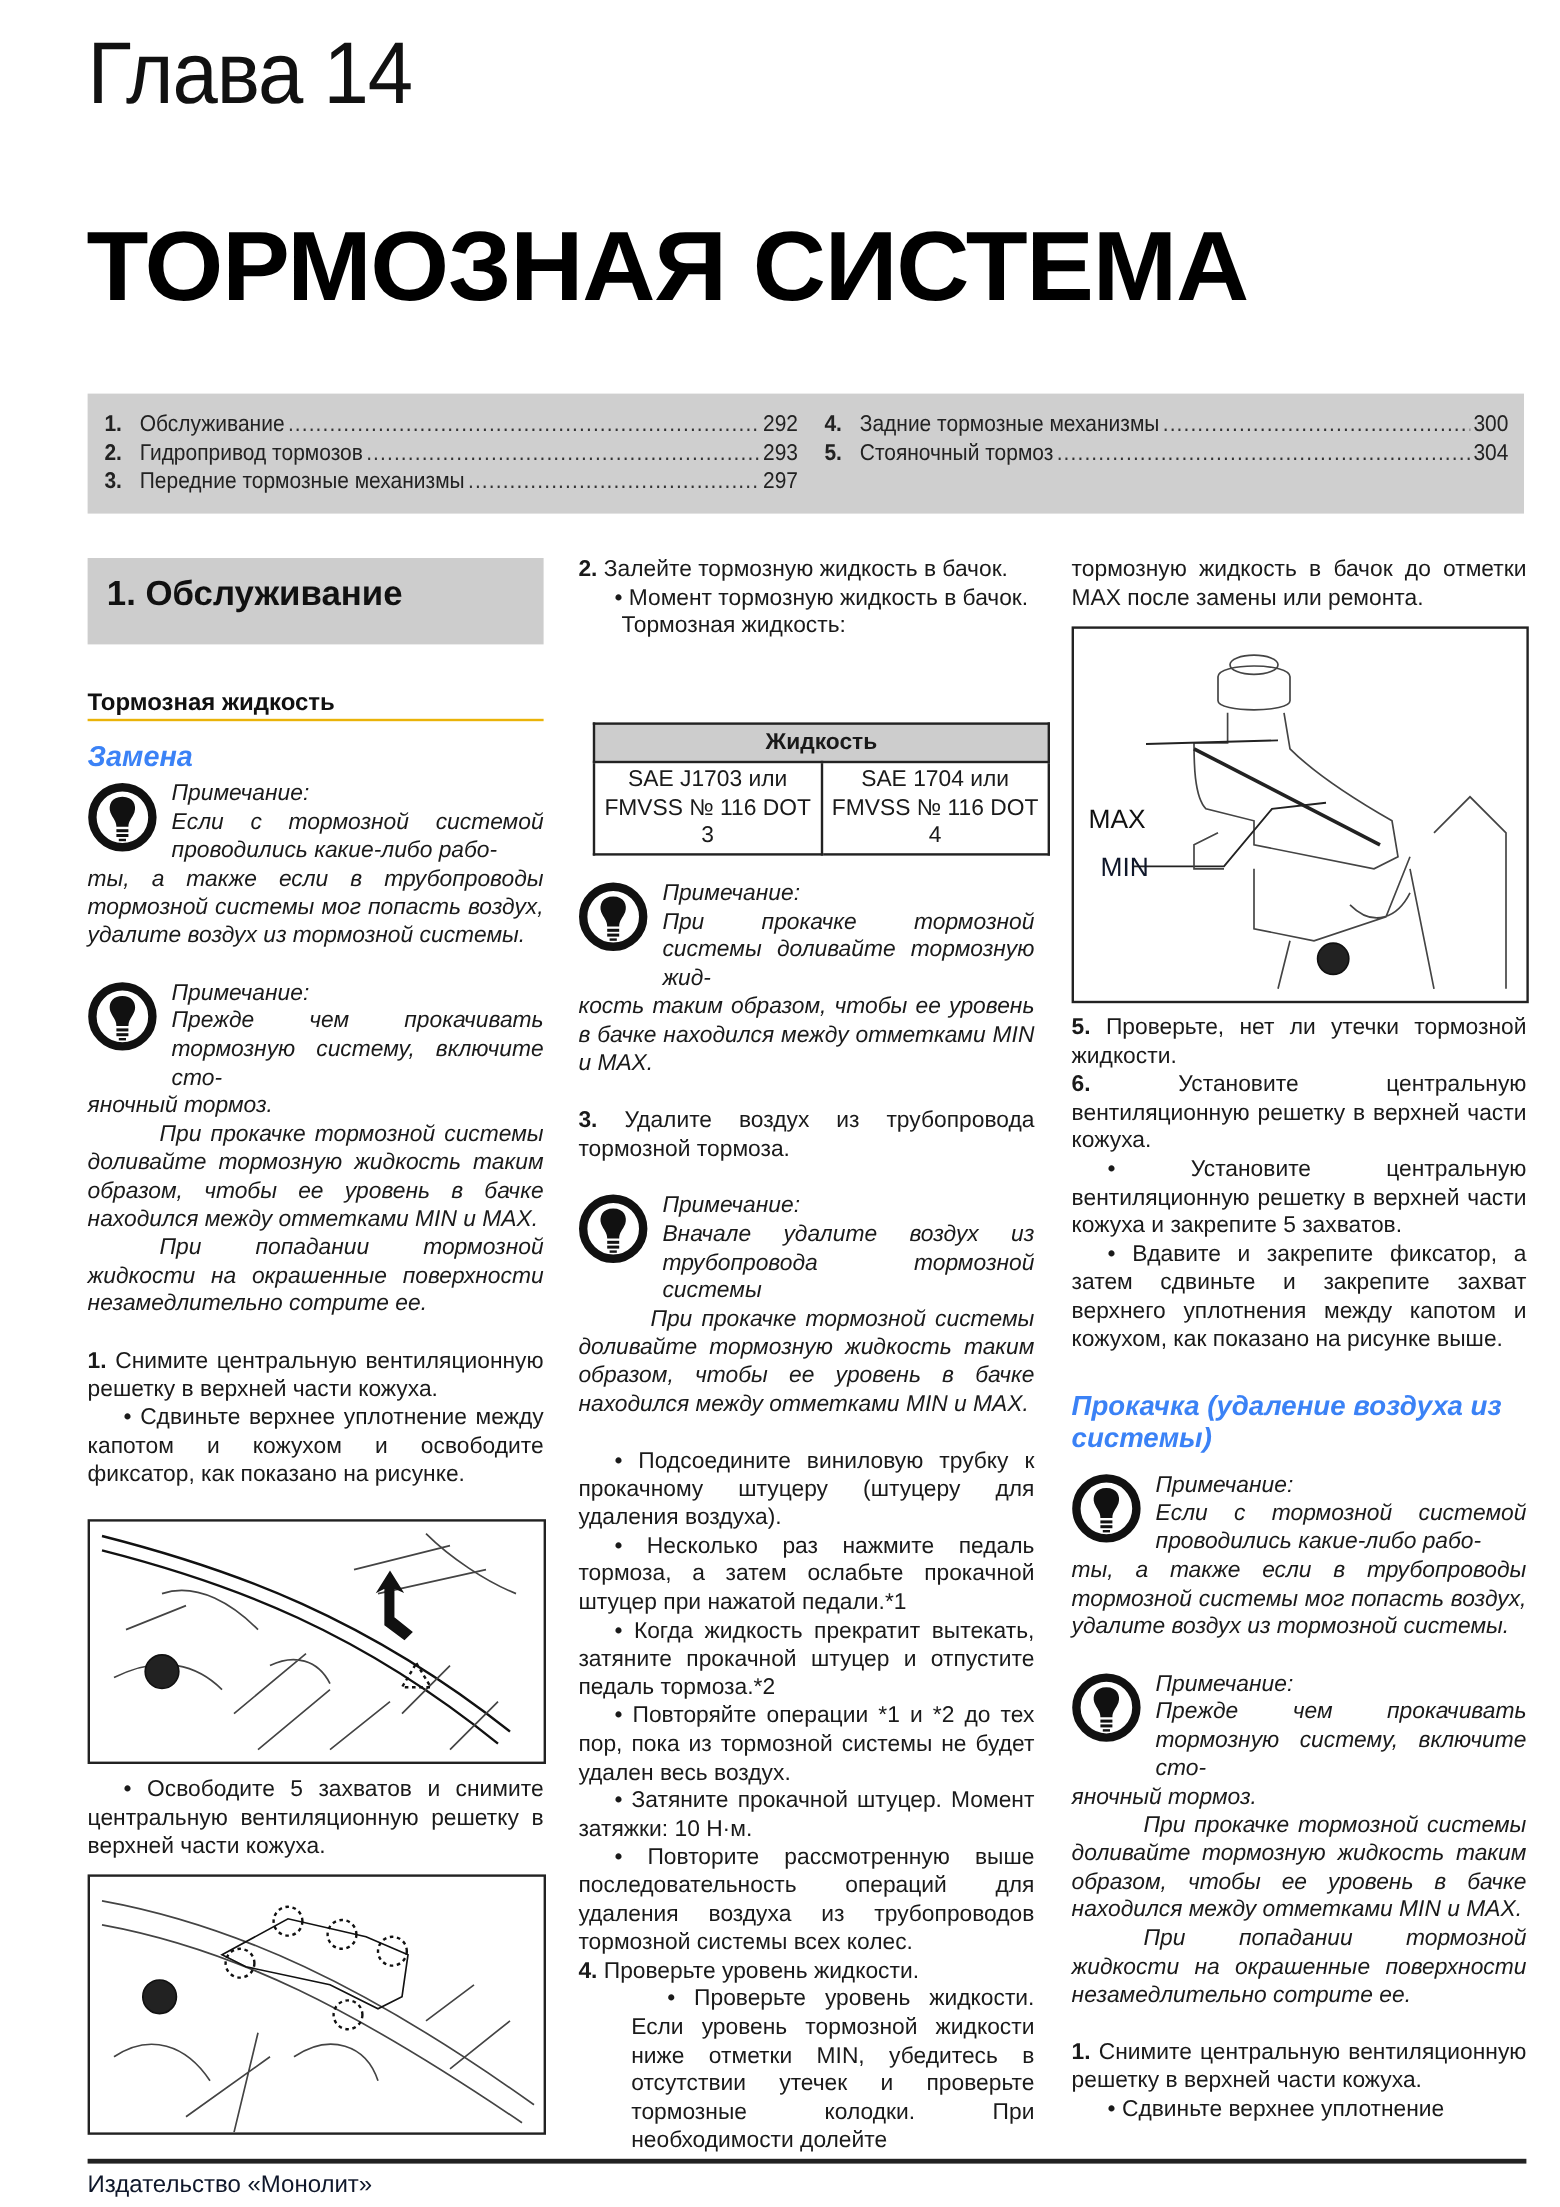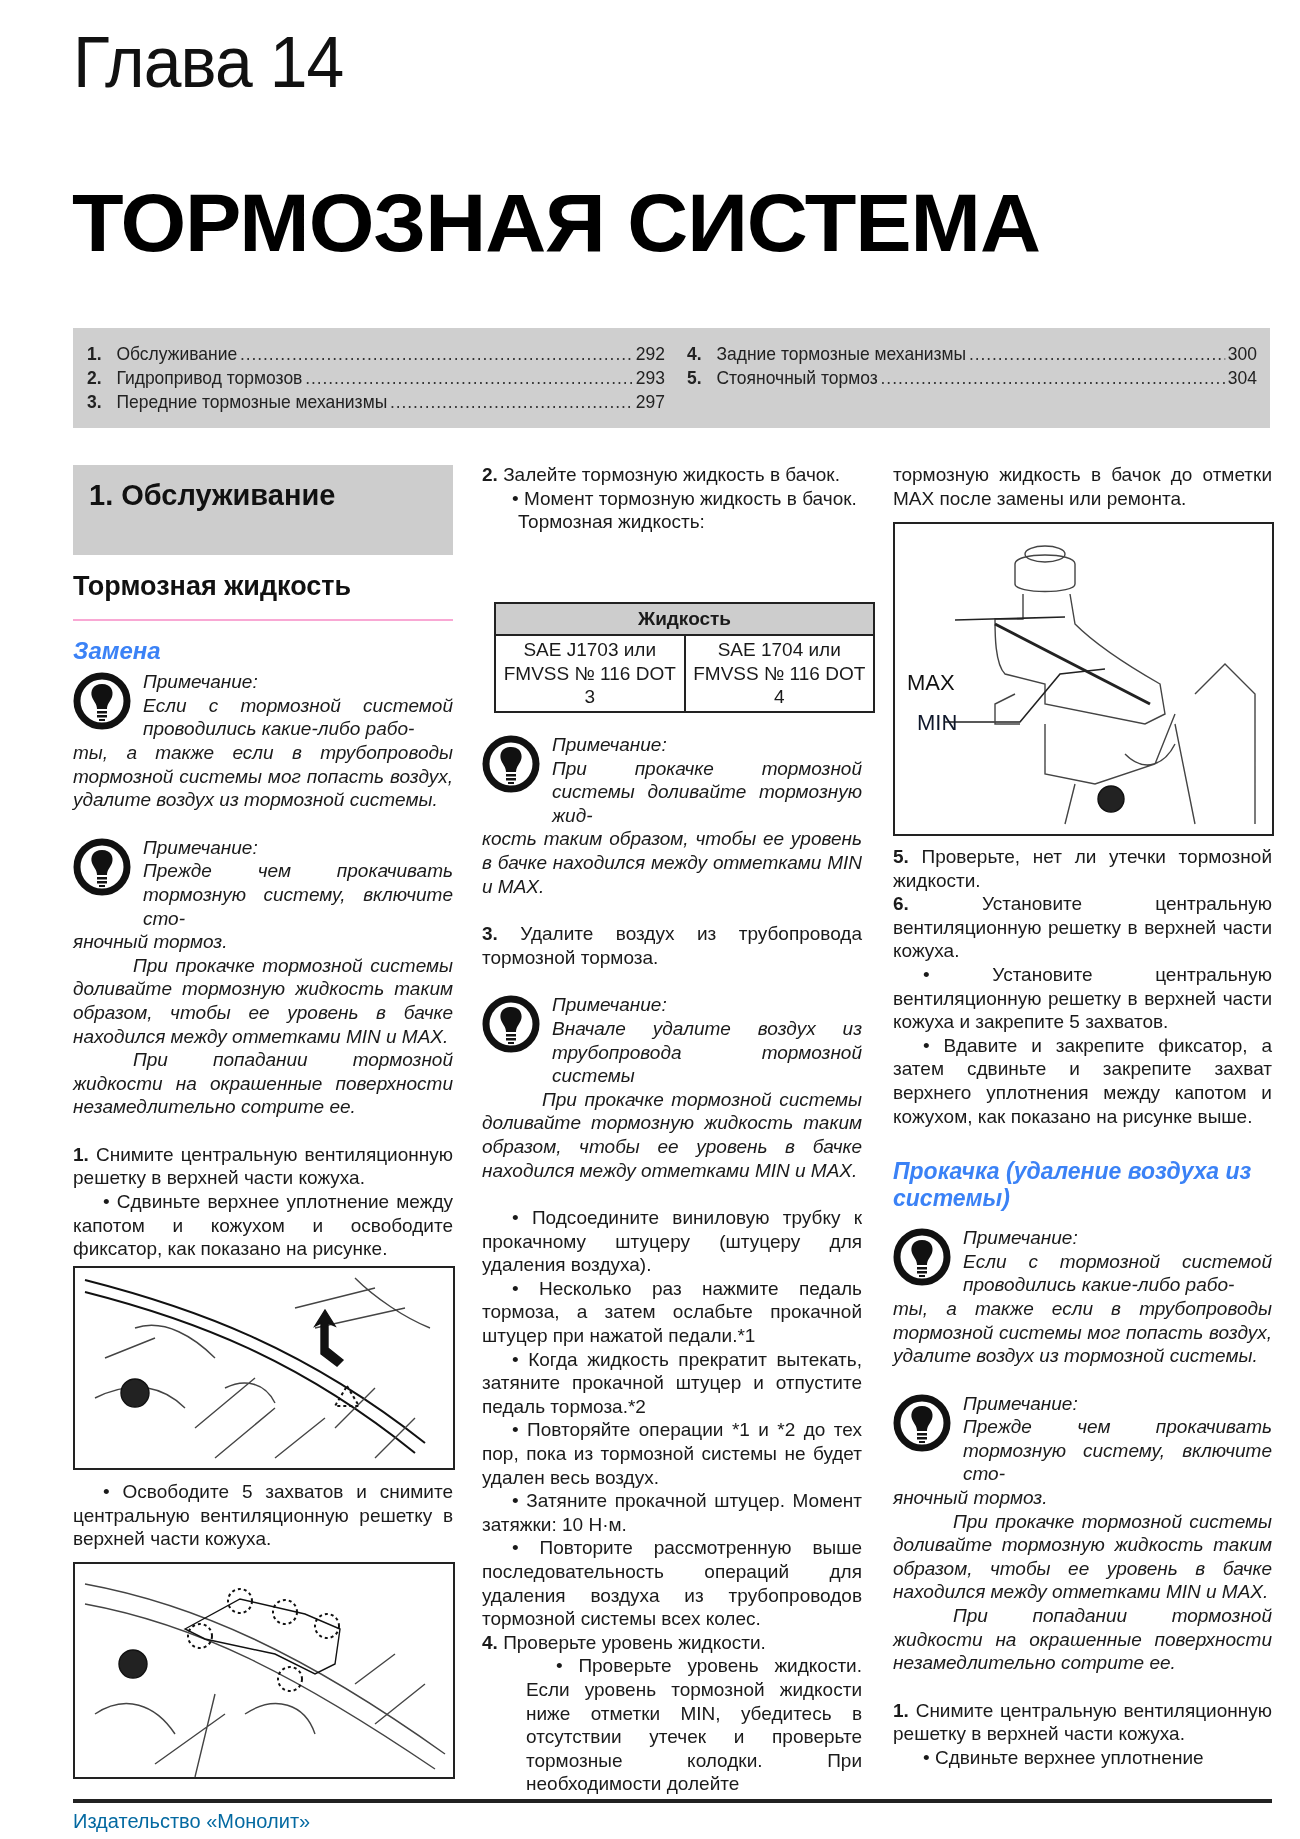--- a/index.html
+++ b/index.html
@@ -14,37 +14,37 @@
   .toc-row{display:flex;align-items:baseline;white-space:nowrap;transform:scaleX(0.92);transform-origin:left;width:108.7%;}
   .toc-num{font-weight:bold;width:32px;flex:none;}
   .toc-label{flex:none;}
   .toc-dots{flex:1;overflow:hidden;margin:0 3px;letter-spacing:1px;color:#333;}
   .toc-dots::before{content:"................................................................................................................................................";}
   .toc-page{flex:none;}
   .col{position:absolute;font-size:19px;line-height:23.6px;text-align:justify;color:#1a1a1a;}
   .c1{left:73px;width:380px;}
   .c2{left:482px;width:380px;}
   .c3{left:893px;width:379px;}
-  .secbox{position:absolute;left:73px;top:465px;width:380px;height:90px;background:#cdcdcd;}
+  .secbox{position:absolute;left:73px;top:465px;width:380px;height:72px;background:#cdcdcd;}
   .secbox span{position:absolute;left:16px;top:14px;font-size:29px;font-weight:bold;color:#111;}
-  .sub{font-size:27px;font-weight:bold;color:#111;border-bottom:2px solid #f9a8d4;padding-bottom:20px;}
+  .sub{font-size:20px;font-weight:bold;color:#111;border-bottom:2px solid #eab308;padding-bottom:0;}
   .subi{font-size:24px;font-weight:bold;font-style:italic;color:#3b82f6;}
   p{margin:0;}
   .ind{text-indent:60px;}
   .note{position:relative;font-style:italic;}
   .note .ni{position:absolute;left:0;top:2px;width:58px;height:58px;}
   .note .nt{display:block;padding-left:70px;}
   .note .nt2{display:block;}
   b.n{font-weight:bold;}
   .fig{position:absolute;border:2px solid #222;background:#fff;overflow:hidden;}
   table.fluid{position:absolute;left:482px;top:602px;width:381px;border-collapse:collapse;font-size:19px;line-height:23.6px;margin-left:12px;}
   table.fluid th{background:#cdcdcd;border:2px solid #222;font-weight:bold;height:30px;padding:0;}
   table.fluid td{border:2px solid #222;text-align:center;padding:2px 0;width:50%;}
   .footer-line{left:73px;top:1799px;width:1199px;height:4px;background:#222;}
-  .footer{left:73px;top:1810px;font-size:20px;color:#0369a1;}
+  .footer{left:73px;top:1810px;font-size:20px;color:#0f172a;}
 </style>
 </head>
 <body>
 
 <div class="abs chapter">Глава 14</div>
 <div class="abs title">ТОРМОЗНАЯ СИСТЕМА</div>
 
 <div class="abs toc">
   <div class="toc-col c1">
     <div class="toc-row">

